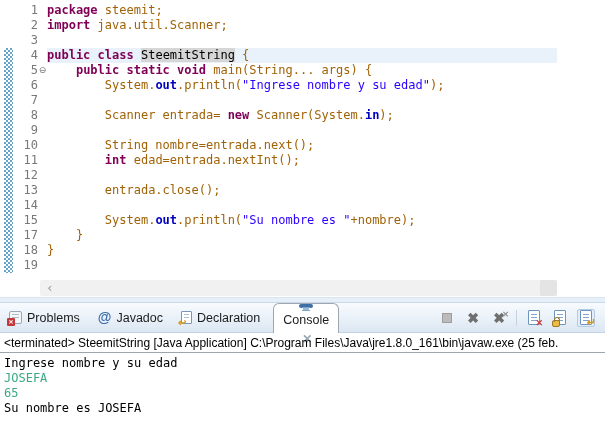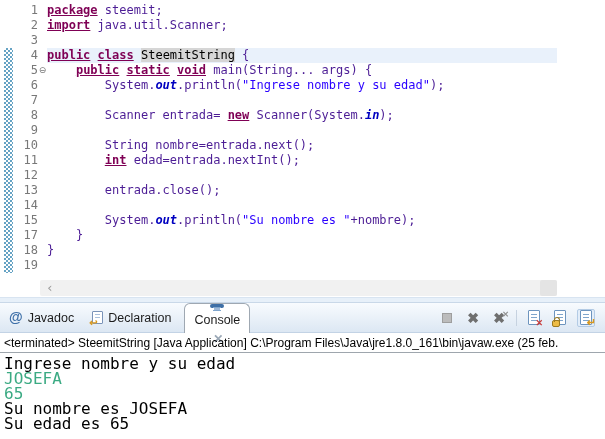--- a/index.html
+++ b/index.html
@@ -15,24 +15,24 @@
   .hatch{position:absolute; left:4px; width:9px; z-index:0;
          background:conic-gradient(var(--hatch) 90deg, #ffffff 90deg 180deg, var(--hatch) 180deg 270deg, #ffffff 270deg);
          background-size:4px 4px;}
   .code-rows{position:relative; z-index:1; padding-top:3px;}
   .crow{height:15px; line-height:15px; white-space:pre; display:flex;}
   .ln{display:inline-block; width:38px; text-align:right; color:#787878; flex:0 0 38px;}
   .fold{display:inline-block; width:9px; flex:0 0 9px; font-family:"DejaVu Sans",sans-serif;
         font-size:9px; color:#777; text-align:center; line-height:14px;}
   .ct{flex:1 1 auto; max-width:510px;}
   .crow.current .ct{background:var(--current-line);}
-  .tk-kw{color:var(--kw); font-weight:bold;text-decoration:underline;}
+  .tk-kw{color:var(--kw); font-weight:bold;}
   .tk-str{color:var(--str);}
-  .tk-fld{color:var(--fld); font-weight:bold; font-style:italic;}
-  .tk-pl{color:#4c1d95;}
+  .tk-fld{color:var(--fld); font-weight:bold; }
+  .tk-pl{color:#a16207;}
   .tk-occ{color:#000; background:var(--occurrence-bg);}
   .hscroll{position:absolute; left:40px; bottom:1px; width:517px; height:16px; z-index:2;
            background:#F1F1F1; border-radius:2px; display:flex; align-items:center;}
   .hscroll .larr{color:#9A9A9A; font-size:13px; padding-left:6px; line-height:14px;}
   .hscroll .endblock{margin-left:auto; width:17px; height:16px; background:#E4E4E4; border-radius:2px;}
   
   .gap{height:5px; background:#E7F0F9; border-top:1px solid #D8E4F1;}
   
   .tabstrip{height:31px; background:linear-gradient(#F8FBFE,#DCE7F3);
             border-top:1px solid #C9D8E8; border-bottom:1px solid #C3D3E5;
@@ -73,21 +73,21 @@
   .doc .redx{position:absolute; right:-4px; bottom:-4px; color:#C83C3C; font-size:9px; font-weight:bold;}
   .doc .lock{position:absolute; left:-3px; bottom:-3px; width:8px; height:7px; background:#EDBC45;
         border:1px solid #9C7A20; border-radius:2px;}
   .doc .lock::before{content:''; position:absolute; top:-4px; left:1px; width:4px; height:4px;
         border:1px solid #9C7A20; border-bottom:none; border-radius:3px 3px 0 0;}
   .doc .yarr{position:absolute; right:-5px; bottom:-5px; color:#D9991F; font-size:11px; font-weight:bold;}
   
   .console-header{background:#fff; padding:3px 4px 16px 4px; font-size:12px; color:#000;
         border-bottom:1px solid #9EA6AD; white-space:nowrap; overflow:hidden; height:19px;}
   .console-output{background:#fff; padding:3px 0 0 4px;
-        font-family:"DejaVu Sans Mono", monospace; font-size:16px;}
+        font-family:"DejaVu Sans Mono", monospace; font-size:12px;}
   .cline{height:15px; line-height:15px; white-space:pre; color:#000;}
   .cline.stdin{color:var(--stdin-green);}
 </style>
 </head>
 <body>
 
 <div class="editor">
   <div class="hatch" id="hatch-bar" style="top: 48px; height: 225px;"></div>
   <div class="code-rows" id="code-rows">
       <div class="crow"><span class="ln">1</span><span class="fold"></span><span class="ct"><span class="tk-kw">package</span><span class="tk-pl"> steemit;</span></span></div>
@@ -111,20 +111,26 @@
     </div>
   <div class="hscroll">
     <span class="larr">‹</span>
     <span class="endblock"></span>
   </div>
 </div>
 
 <div class="gap"></div>
 
 <div class="tabstrip">
+  <div class="tab">
+    <span class="ic ic-problems">
+        <span class="bdg">✕</span>
+      </span>
+    <span>Problems</span>
+  </div>
   <div class="tab">
     <span class="ic ic-javadoc">@</span>
     <span>Javadoc</span>
   </div>
   <div class="tab">
     <span class="ic ic-decl"></span>
     <span>Declaration</span>
   </div>
   <div class="tab active">
     <span class="ic ic-console"></span>
@@ -156,14 +162,13 @@
       </span>
   </div>
 </div>
 
 <div class="console-header">&lt;terminated&gt; SteemitString [Java Application] C:\Program Files\Java\jre1.8.0_161\bin\javaw.exe (25 feb.</div>
 <div class="console-output" id="console-output">
     <div class="cline stdout">Ingrese nombre y su edad</div>
     <div class="cline stdin">JOSEFA</div>
     <div class="cline stdin">65</div>
     <div class="cline stdout">Su nombre es JOSEFA</div>
-    <div class="cline stdout">Su edad es 65</div>
   </div>
 
 </body></html>

